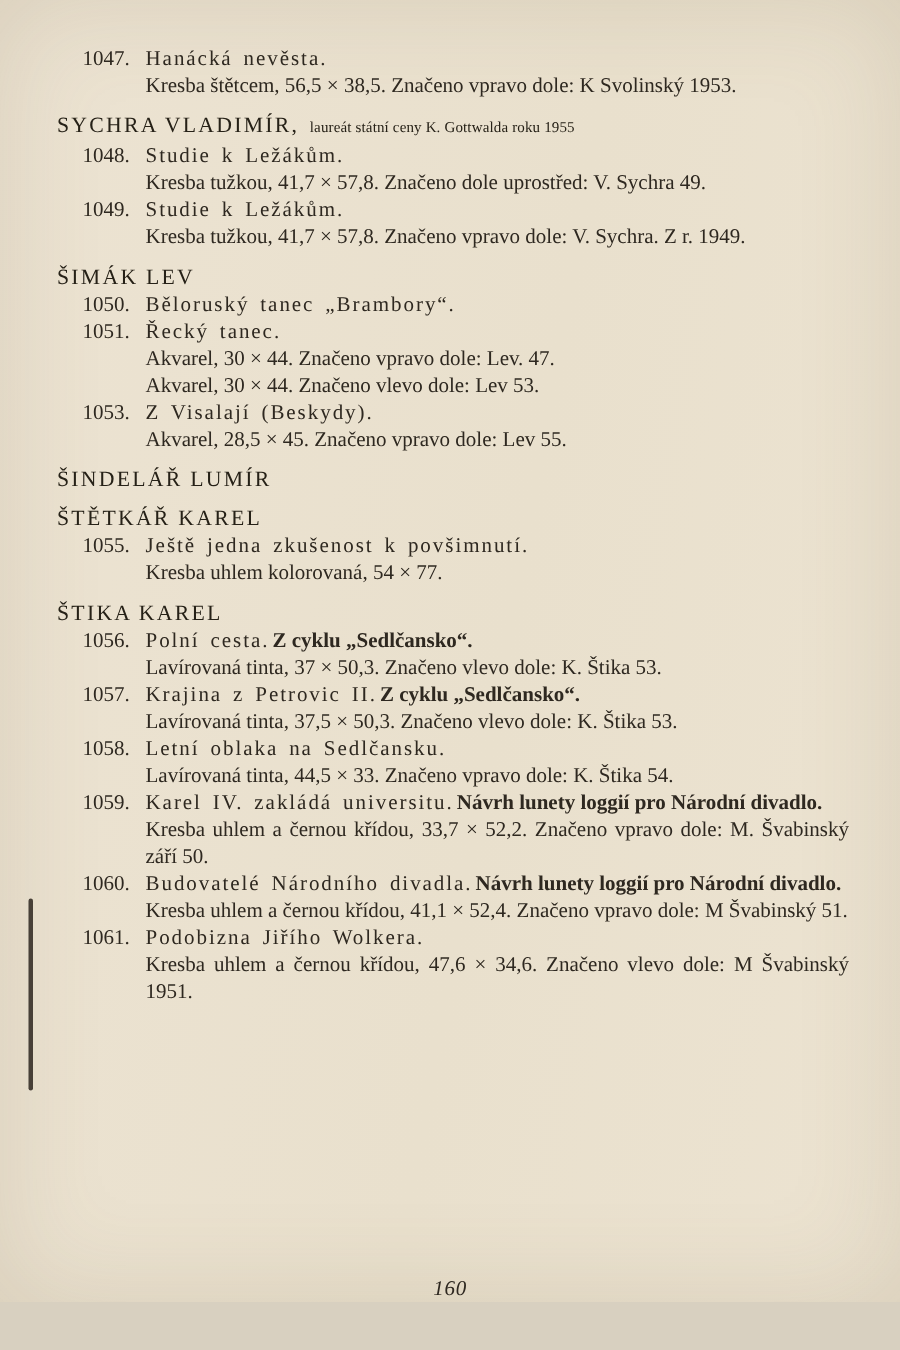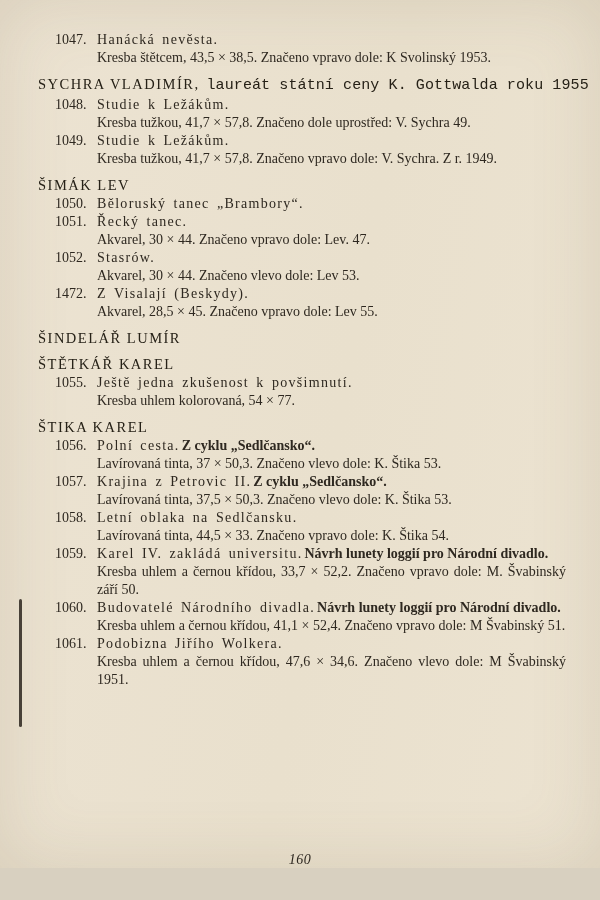--- a/index.html
+++ b/index.html
@@ -20,21 +20,21 @@
     overflow: hidden;
   }
   .catalog-section { margin: 0; }
   .artist-heading {
     margin: 8px 0 1px;
     font-size: 14.5px;
     color: #262117;
     white-space: nowrap;
   }
   .artist-name { letter-spacing: 1.5px; }
-  .artist-suffix { margin-left: 7px; font-size: 15px; letter-spacing: 0.1px; font-family: Liberation Mono, monospace; }
+  .artist-suffix { margin-left: 7px; font-size: 10px; letter-spacing: 0.1px; }
   .entry { margin: 0; }
   .entry-line {
     padding-left: 59px;
     text-indent: -42px;
     text-align: justify;
   }
   .entry-number { display: inline-block; width: 42px; text-indent: 0; }
   .entry-title { letter-spacing: 1.3px; word-spacing: 2.5px; }
   .entry-subtitle { margin-left: 2px; font-weight: bold; }
   .entry-detail {
@@ -68,21 +68,21 @@
 </style>
 </head>
 <body>
 
 <div class="page">
   <div class="scan-line"></div>
   <main class="content" id="catalog">
       <section class="catalog-section">
         <div class="entry">
           <div class="entry-line"><span class="entry-number">1047.</span><span class="entry-title">Hanácká nevěsta.</span></div>
-          <div class="entry-detail">Kresba štětcem, 43,5 × 38,5. Značeno vpravo dole: K Svolinský 1953.</div>
+          <div class="entry-detail">Kresba štětcem, 56,5 × 38,5. Značeno vpravo dole: K Svolinský 1953.</div>
         </div>
       </section>
       <section class="catalog-section">
         <div class="artist-heading"><span class="artist-name">SYCHRA VLADIMÍR,</span><span class="artist-suffix">laureát státní ceny K. Gottwalda roku 1955</span></div>
         <div class="entry">
           <div class="entry-line"><span class="entry-number">1048.</span><span class="entry-title">Studie k Ležákům.</span></div>
           <div class="entry-detail">Kresba tužkou, 41,7 × 57,8. Značeno dole uprostřed: V. Sychra 49.</div>
         </div>
         <div class="entry">
           <div class="entry-line"><span class="entry-number">1049.</span><span class="entry-title">Studie k Ležákům.</span></div>
@@ -92,25 +92,24 @@
       <section class="catalog-section">
         <div class="artist-heading"><span class="artist-name">ŠIMÁK LEV</span></div>
         <div class="entry">
           <div class="entry-line"><span class="entry-number">1050.</span><span class="entry-title">Běloruský tanec „Brambory“.</span></div>
         </div>
         <div class="entry">
           <div class="entry-line"><span class="entry-number">1051.</span><span class="entry-title">Řecký tanec.</span></div>
           <div class="entry-detail">Akvarel, 30 × 44. Značeno vpravo dole: Lev. 47.</div>
         </div>
         <div class="entry">
-          <div class="entry-line"><span class="entry-number">1052.</span><span class="entry-title">Stasrów.</span></div>
           <div class="entry-detail">Akvarel, 30 × 44. Značeno vlevo dole: Lev 53.</div>
         </div>
         <div class="entry">
-          <div class="entry-line"><span class="entry-number">1472.</span><span class="entry-title">Z Visalají (Beskydy).</span></div>
+          <div class="entry-line"><span class="entry-number">1053.</span><span class="entry-title">Z Visalají (Beskydy).</span></div>
           <div class="entry-detail">Akvarel, 28,5 × 45. Značeno vpravo dole: Lev 55.</div>
         </div>
       </section>
       <section class="catalog-section">
         <div class="artist-heading"><span class="artist-name">ŠINDELÁŘ LUMÍR</span></div>
       </section>
       <section class="catalog-section">
         <div class="artist-heading"><span class="artist-name">ŠTĚTKÁŘ KAREL</span></div>
         <div class="entry">
           <div class="entry-line"><span class="entry-number">1055.</span><span class="entry-title">Ještě jedna zkušenost k povšimnutí.</span></div>

